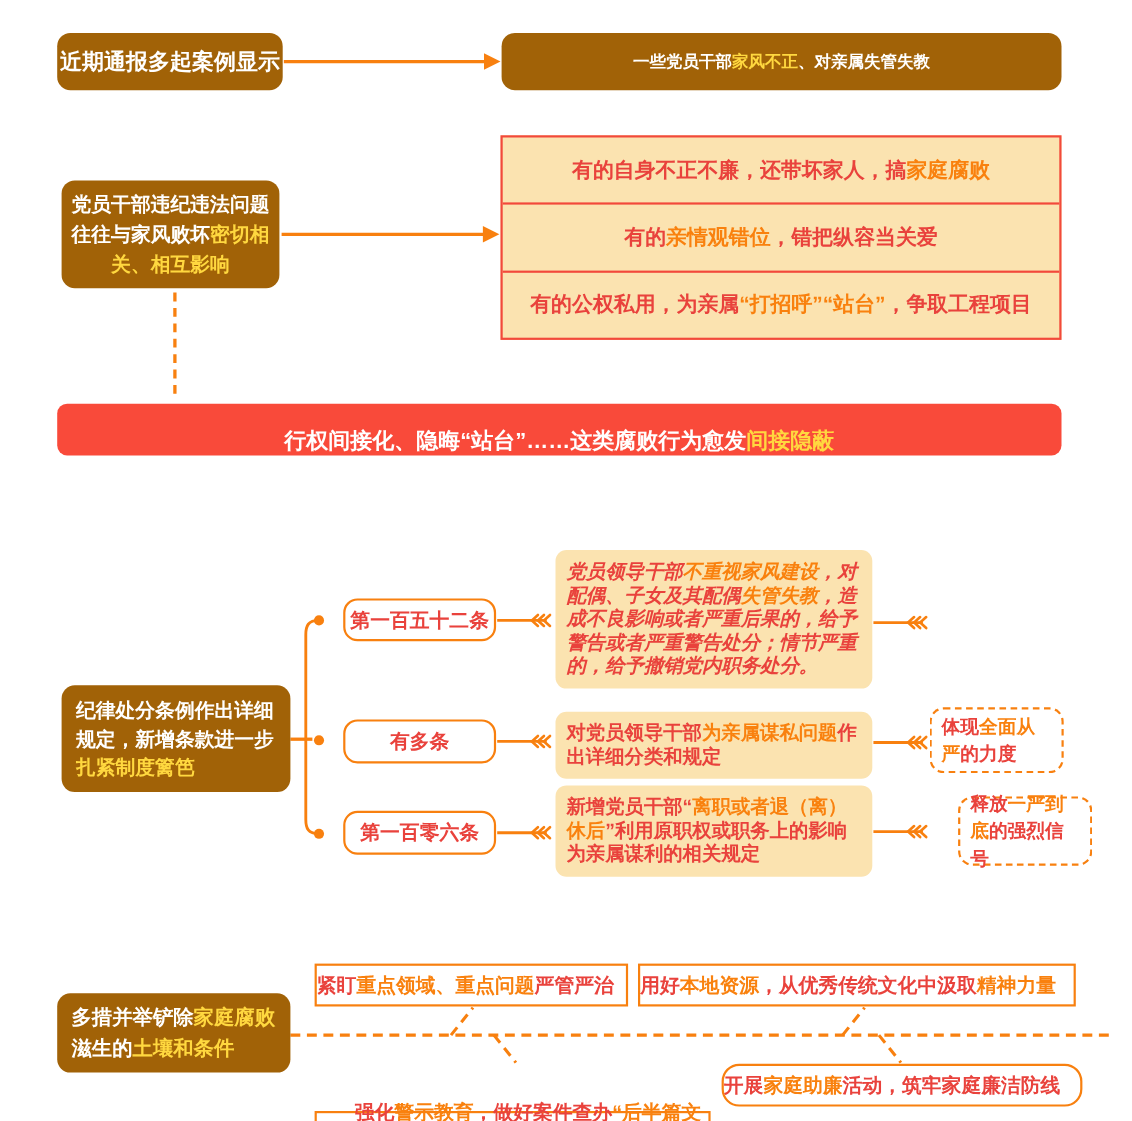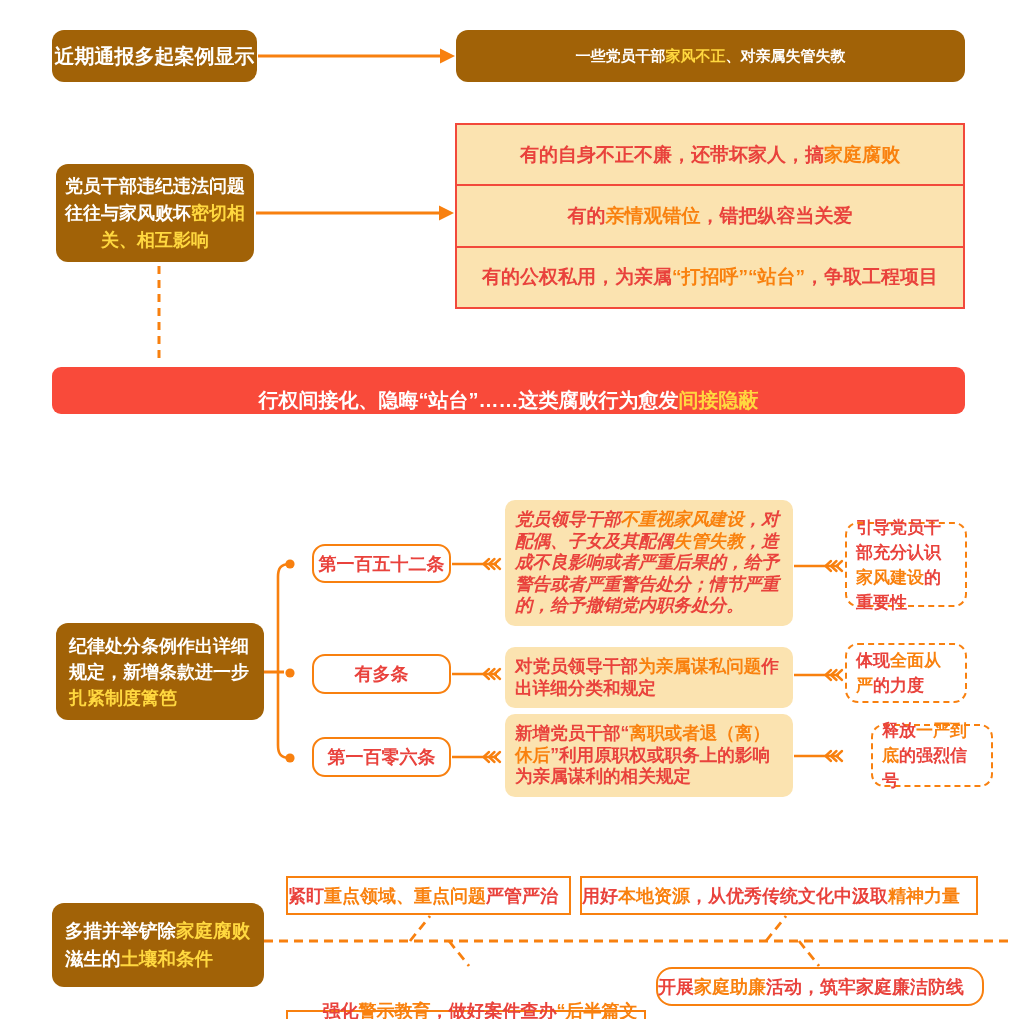--- a/index.html
+++ b/index.html
@@ -150,31 +150,28 @@
       <span><span class="seg-r">有多条</span></span>
     </div>
   <div class="abs label-pill" style="left:312px;top:737px;width:139px;height:40px;">
       <span><span class="seg-r">第一百零六条</span></span>
     </div>
 
   <div class="abs cream-note" style="left:505px;top:500px;width:288px;font-style:italic;"><span><span class="seg-r">党员领导干部</span><span class="seg-o">不重视家风建设</span><span class="seg-r">，对配偶、子女及其配偶</span><span class="seg-o">失管失教</span><span class="seg-r">，造成不良影响或者严重后果的，给予警告或者严重警告处分；情节严重的，给予撤销党内职务处分。</span></span></div>
   <div class="abs cream-note" style="left:505px;top:647px;width:288px;"><span><span class="seg-r">对党员领导干部</span><span class="seg-o">为亲属谋私问题</span><span class="seg-r">作出详细分类和规定</span></span></div>
   <div class="abs cream-note" style="left:505px;top:714px;width:288px;"><span><span class="seg-r">新增党员干部“</span><span class="seg-o">离职或者退（离）休后</span><span class="seg-r">”利用原职权或职务上的影响为亲属谋利的相关规定</span></span></div>
 
-  <div class="abs dash-note" style="left:845px;top:522px;width:122px;height:85px;">
-      <span><span class="seg-r">引导党员干部充分认识</span><span class="seg-o">家风建设</span><span class="seg-r">的重要性</span></span>
-    </div>
   <div class="abs dash-note" style="left:845px;top:643px;width:122px;height:60px;">
       <span><span class="seg-r">体现</span><span class="seg-o">全面从严</span><span class="seg-r">的力度</span></span>
     </div>
   <div class="abs dash-note" style="left:871px;top:724px;width:122px;height:63px;">
       <span><span class="seg-r">释放</span><span class="seg-o">一严到底</span><span class="seg-r">的强烈信号</span></span>
     </div>
 
-  <div class="abs box-red left-align" style="left:52px;top:903px;width:212px;height:84px;font-size:18.5px;line-height:28px;padding:0 13px;">
+  <div class="abs box-red left-align" style="left:52px;top:903px;width:212px;height:72px;font-size:18.5px;line-height:28px;padding:0 13px;">
       <span><span class="seg-w">多措并举铲除</span><span class="seg-y">家庭腐败</span><span class="seg-w">滋生的</span><span class="seg-y">土壤和条件</span></span>
     </div>
 
   <div class="abs plain-box" style="left:286px;top:876px;width:285px;height:39px;">
       <span><span class="seg-r">紧盯</span><span class="seg-o">重点领域、重点问题</span><span class="seg-r">严管严治</span></span>
     </div>
   <div class="abs plain-box" style="left:580px;top:876px;width:398px;height:39px;">
       <span><span class="seg-r">用好</span><span class="seg-o">本地资源</span><span class="seg-r">，从优秀传统文化中汲取</span><span class="seg-o">精神力量</span></span>
     </div>
   <div class="abs plain-box" style="left:286px;top:1010px;width:360px;height:26px;padding-left:28px;">

